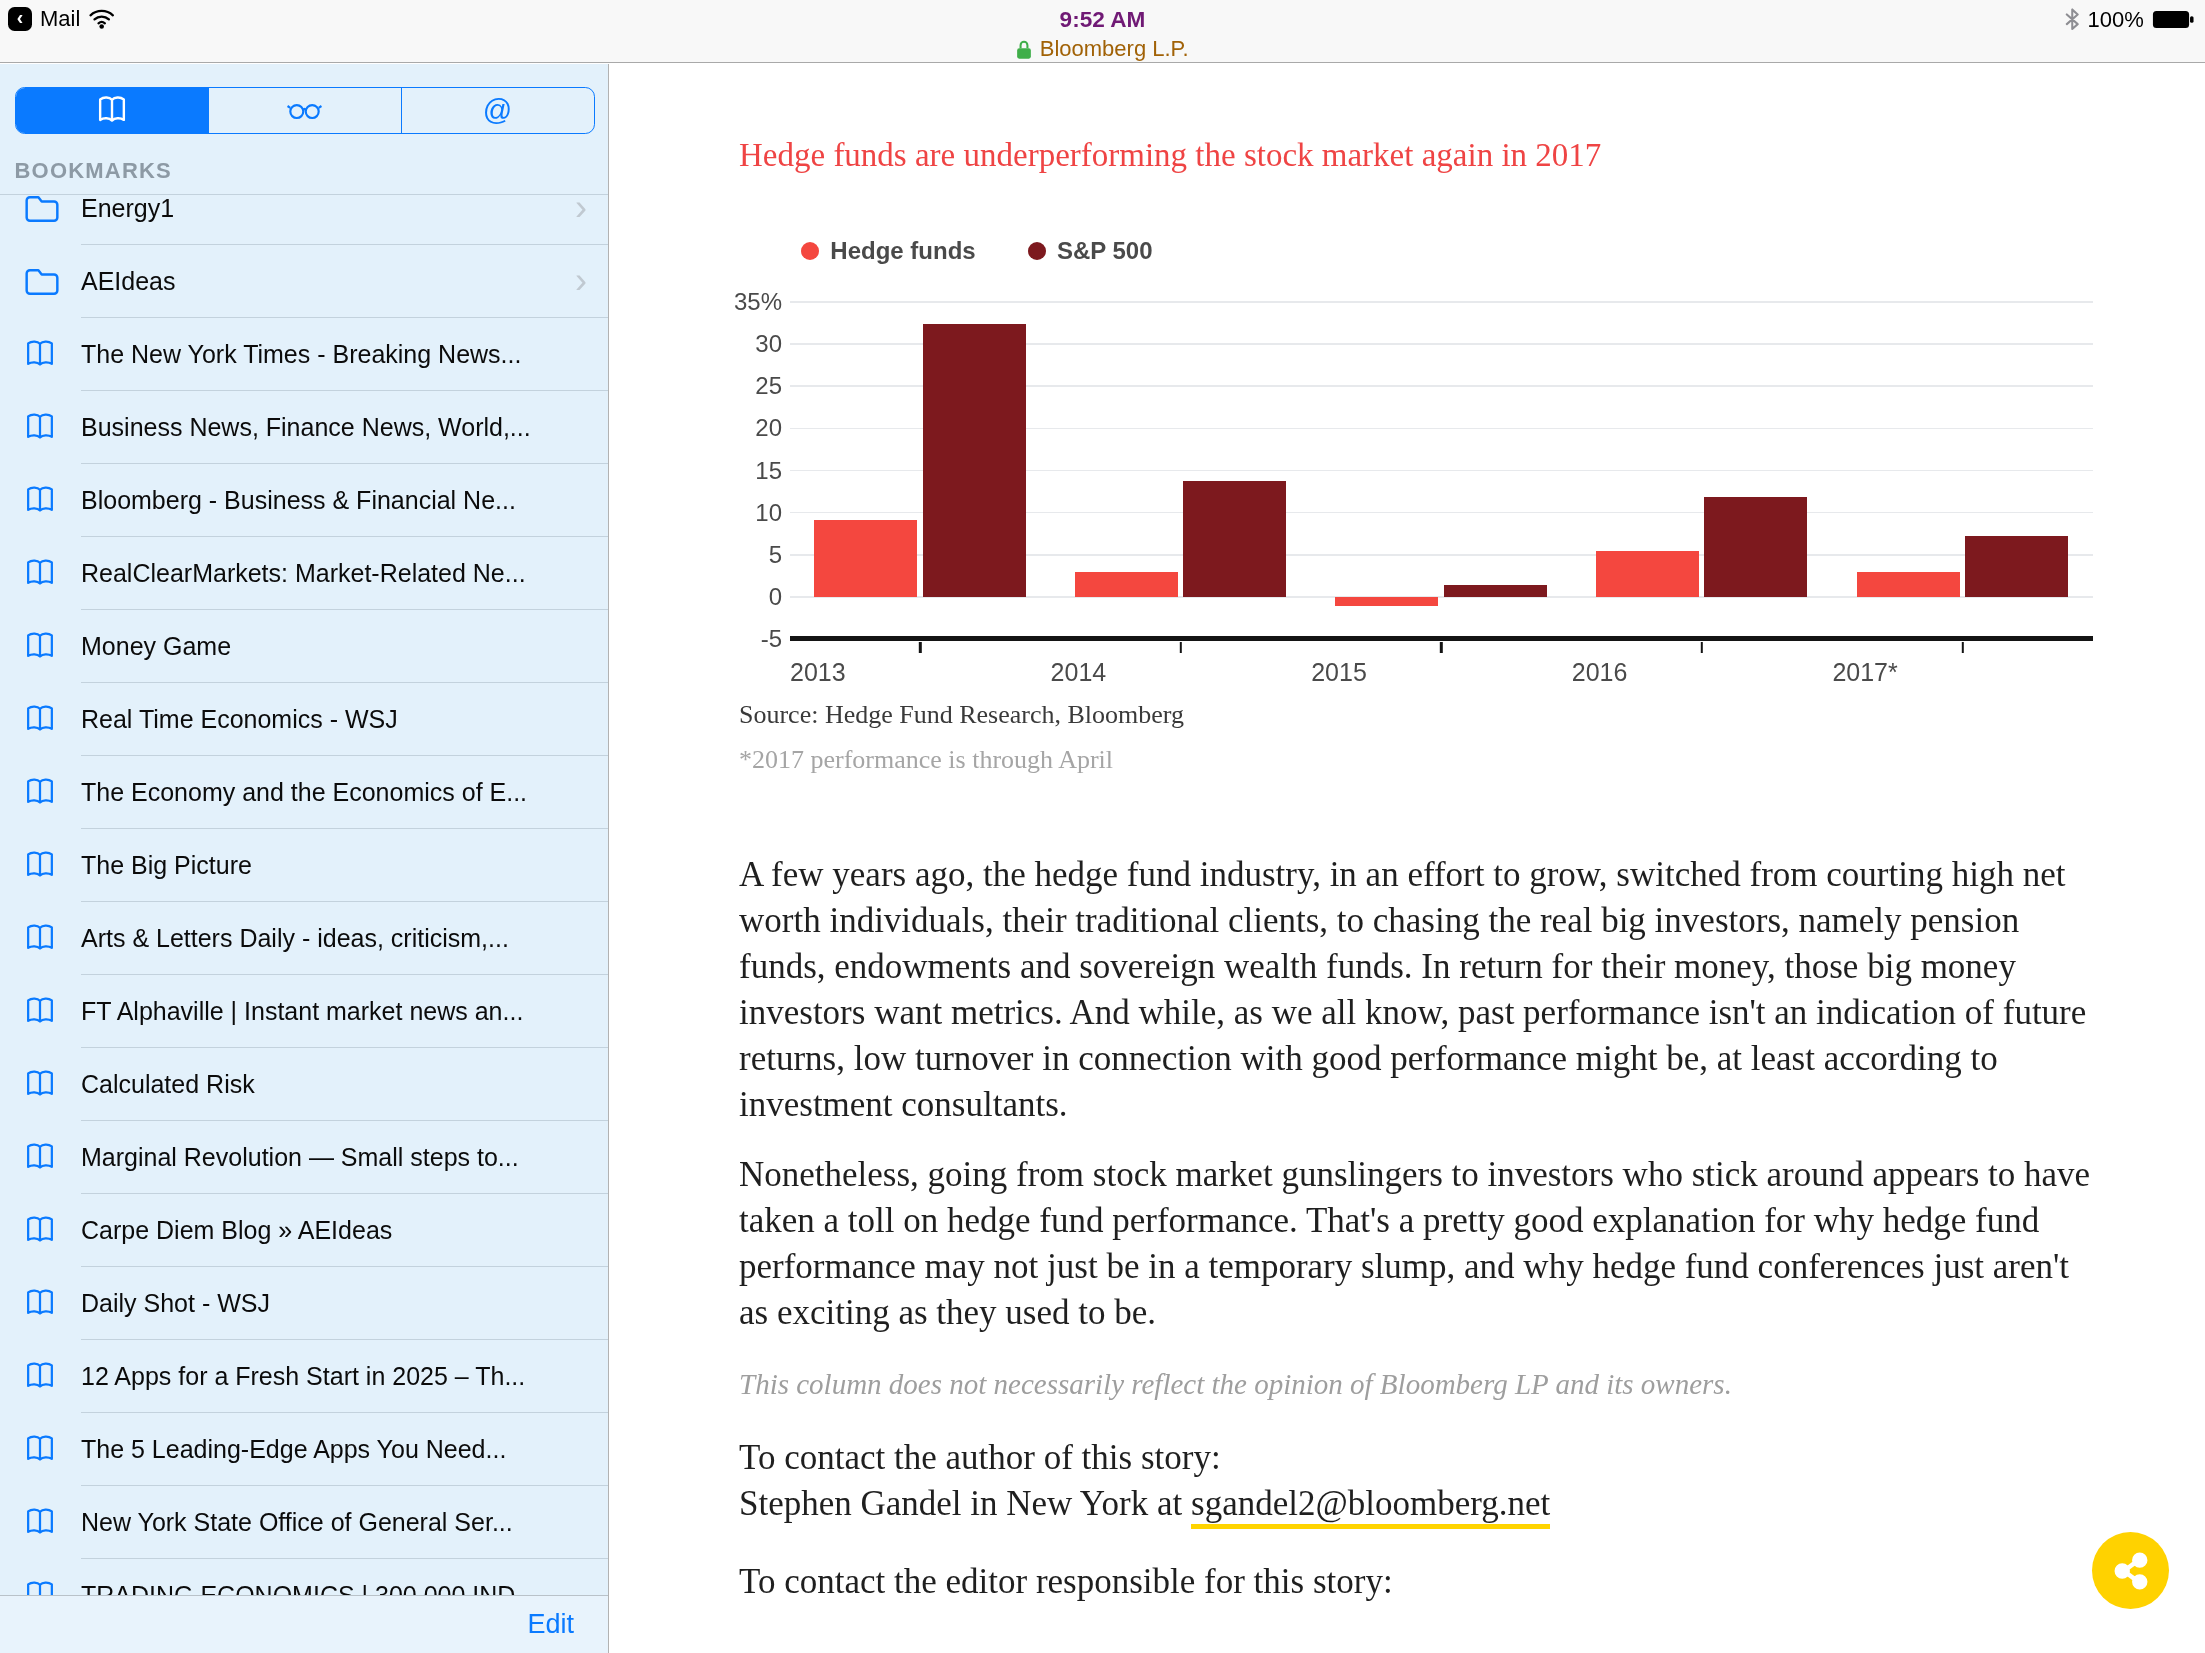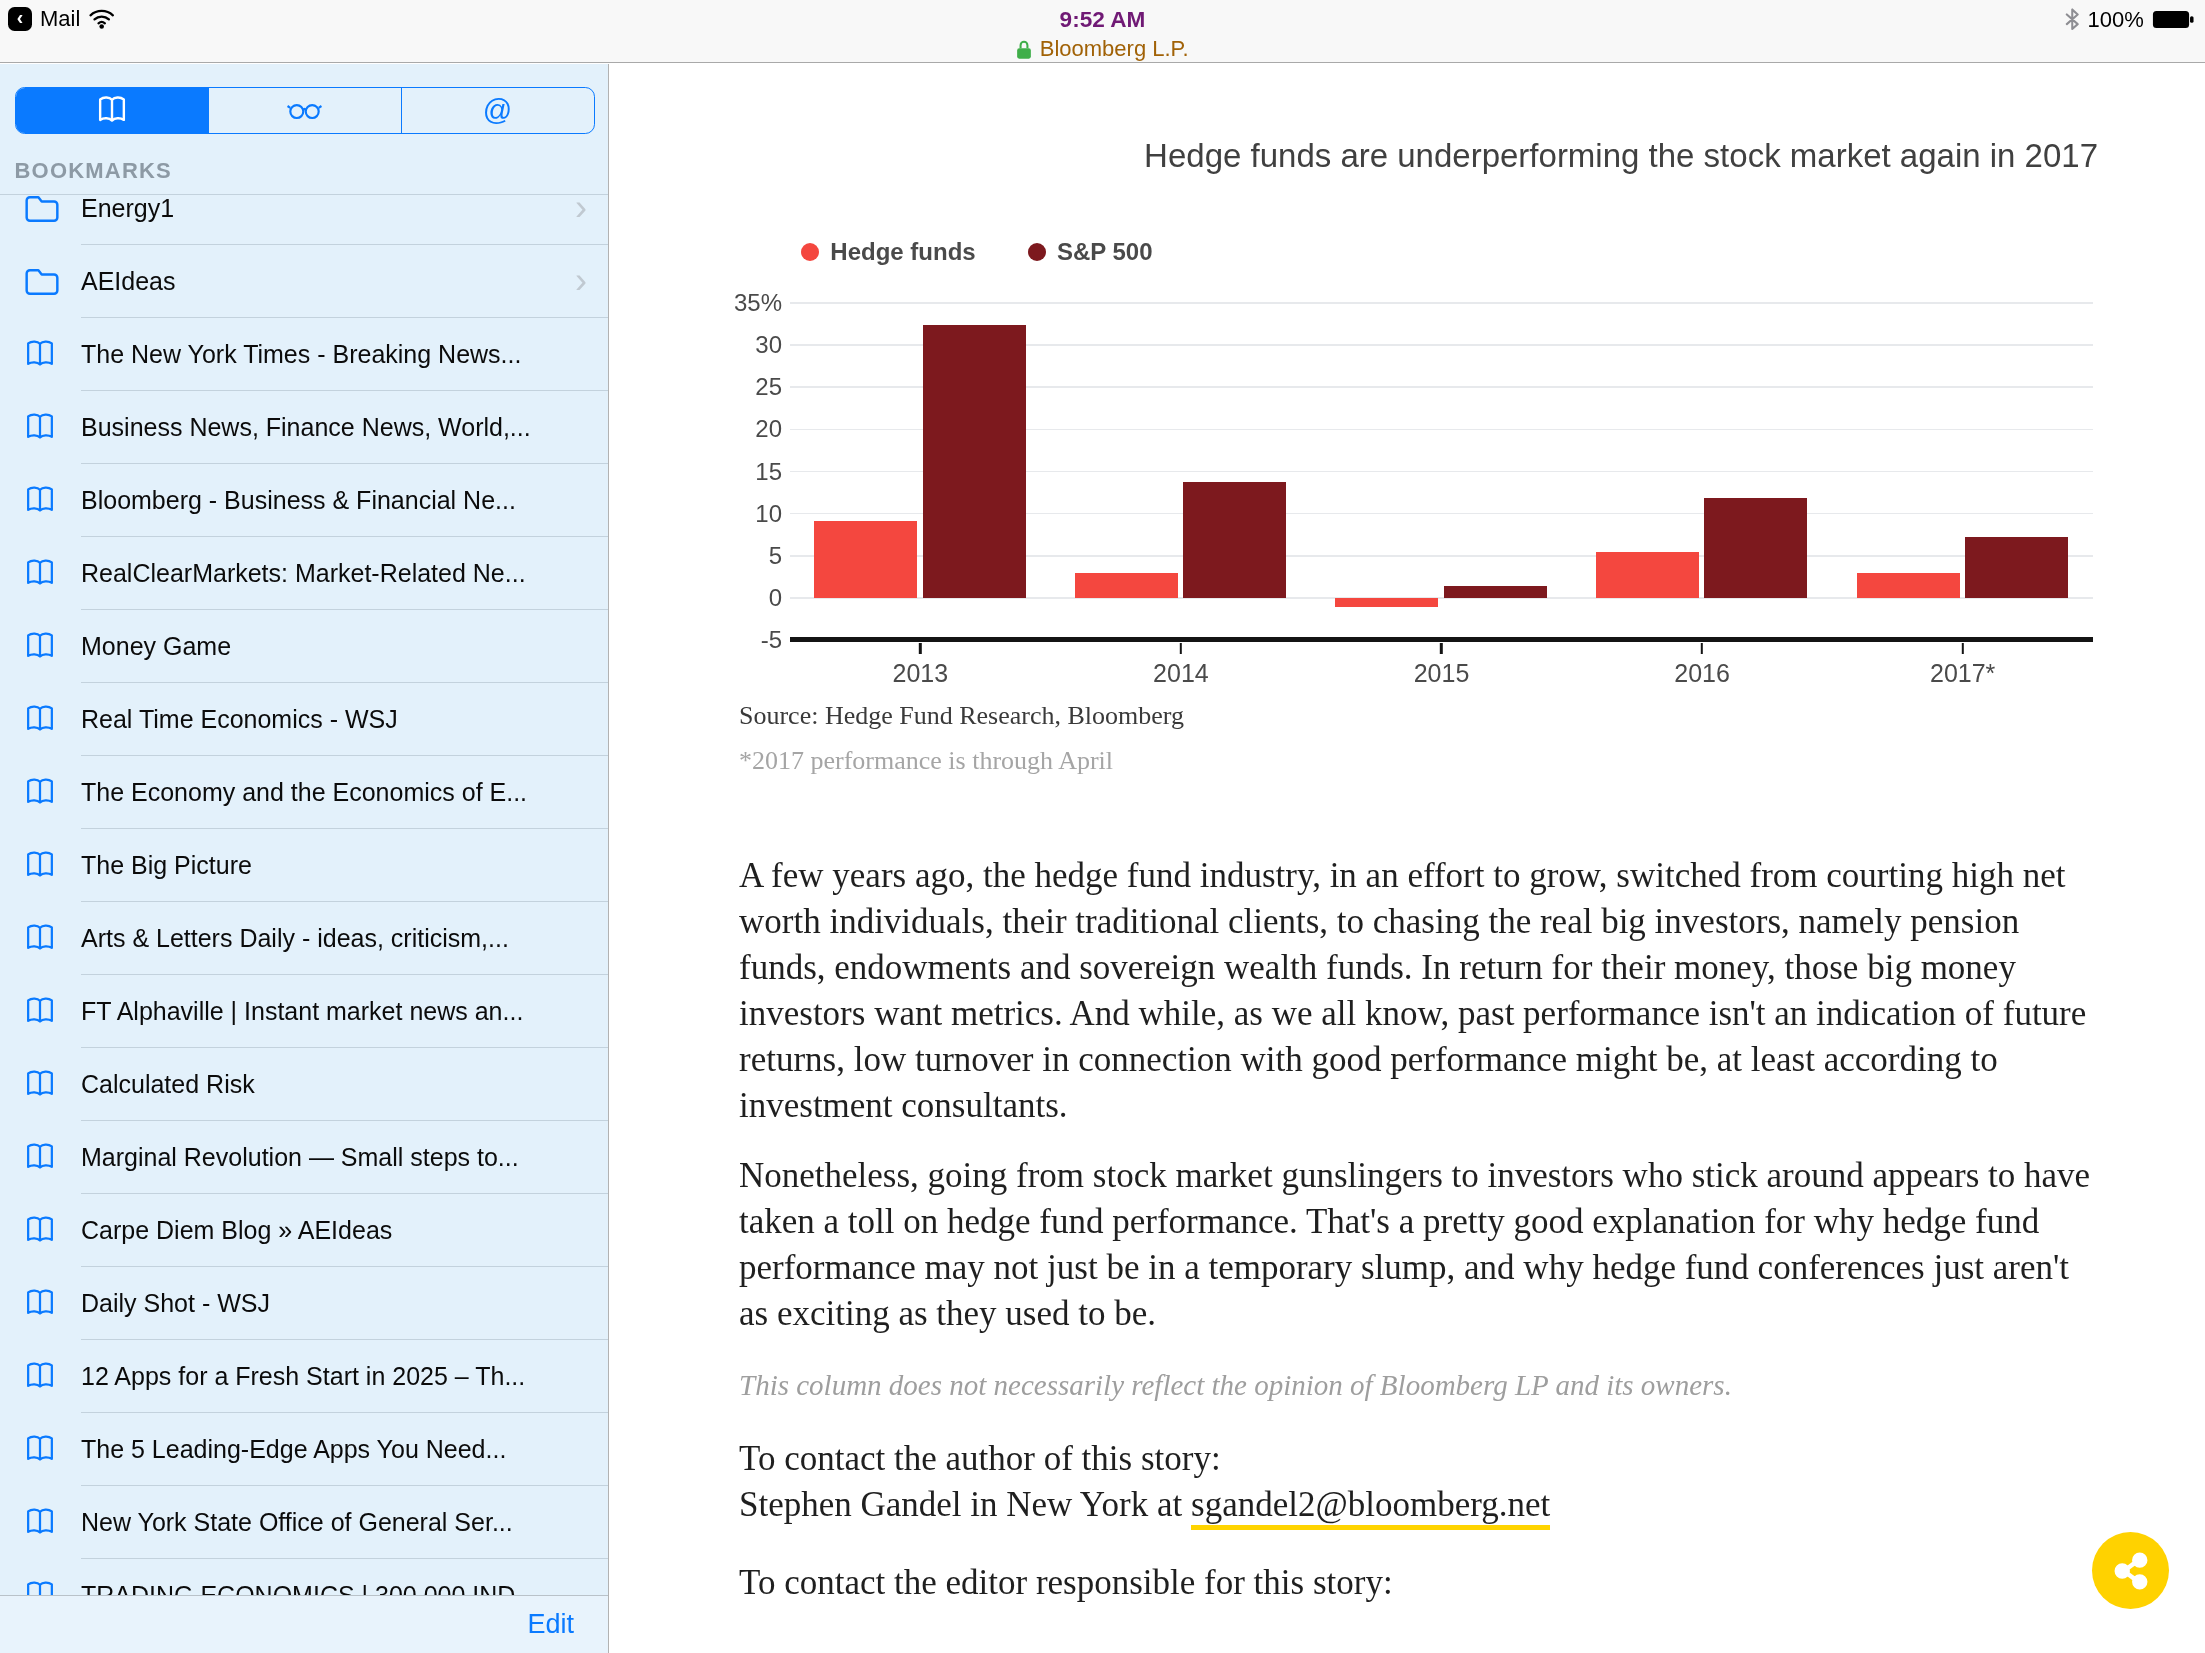--- a/index.html
+++ b/index.html
@@ -46,38 +46,38 @@
   .bm-chev{color:#c0c9d1;font-size:36px;line-height:32px;margin-right:21px;font-weight:400;}
   .sidebar-footer{position:absolute;left:0;right:0;bottom:0;height:57px;background:#e8f3fc;
                   border-top:1.6px solid #b9c2c9;display:flex;align-items:center;
                   justify-content:flex-end;}
   .edit-btn{color:#0a7aff;font-size:27px;margin-right:34px;}
 
   
   .article{position:absolute;top:64px;left:611px;width:1594px;height:1589px;background:#fff;
            padding:44px 107px 0 128px;box-sizing:border-box;overflow:hidden;}
   .art-title{font-size:39px;font-weight:700;color:#39393b;letter-spacing:-0.4px;margin:0;}
-  .art-subtitle{font-family:Liberation Sans, sans-serif;font-size:33px;color:#404040;
-                margin:29px 0 0 0;font-weight:400;text-align:right;}
+  .art-subtitle{font-family:Liberation Serif, serif;font-size:33px;color:#ef4444;
+                margin:29px 0 0 0;font-weight:400;}
 
   
   .legend{display:flex;gap:52px;margin:63px 0 0 62px;align-items:center;}
   .legend-item{display:flex;align-items:center;gap:11.3px;font-weight:bold;}
   .legend-dot{width:18px;height:18px;border-radius:50%;}
   .legend-label{font-size:24px;color:#4a4a4a;}
   .chart-area{position:relative;height:337px;margin:37px 0 0 51px;width:1303px;}
   .grid{position:absolute;left:0;right:0;height:1.6px;background:#e7e9ec;}
   .ylab{position:absolute;right:calc(100% + 8px);transform:translateY(-50%);
         font-size:24px;color:#4a4a4a;white-space:nowrap;}
   .chart-axis{position:absolute;left:0;right:0;bottom:-2.4px;height:5.7px;background:#141414;}
   .cgroup{position:absolute;top:0;bottom:0;}
   .cbar{position:absolute;}
   .xtick{position:absolute;top:calc(100% + 3.2px);left:50%;width:2.4px;height:10.5px;
          background:#141414;transform:translateX(-50%);}
-  .xlabel{position:absolute;top:calc(100% + 19.4px);width:100%;text-align:center;
+  .xlabel{position:absolute;top:calc(100% + 19.4px);width:100%;text-align:left;
           font-size:25px;color:#4a4a4a;}
   .chart-source{font-family:"Liberation Serif",serif;font-size:26px;color:#3a3a3a;
                 margin:61px 0 0 0;}
   .chart-footnote{font-family:"Liberation Serif",serif;font-size:26px;color:#a5a5a5;
                   margin:14.5px 0 0 0;}
 
   
   .art-body p.bodyp{font-family:"Liberation Serif",serif;font-size:35px;line-height:46px;
              color:#1f1f1f;max-width:1364px;margin:24px 0 0 0;}
   .art-body p.bodyp.first{margin-top:77px;}

